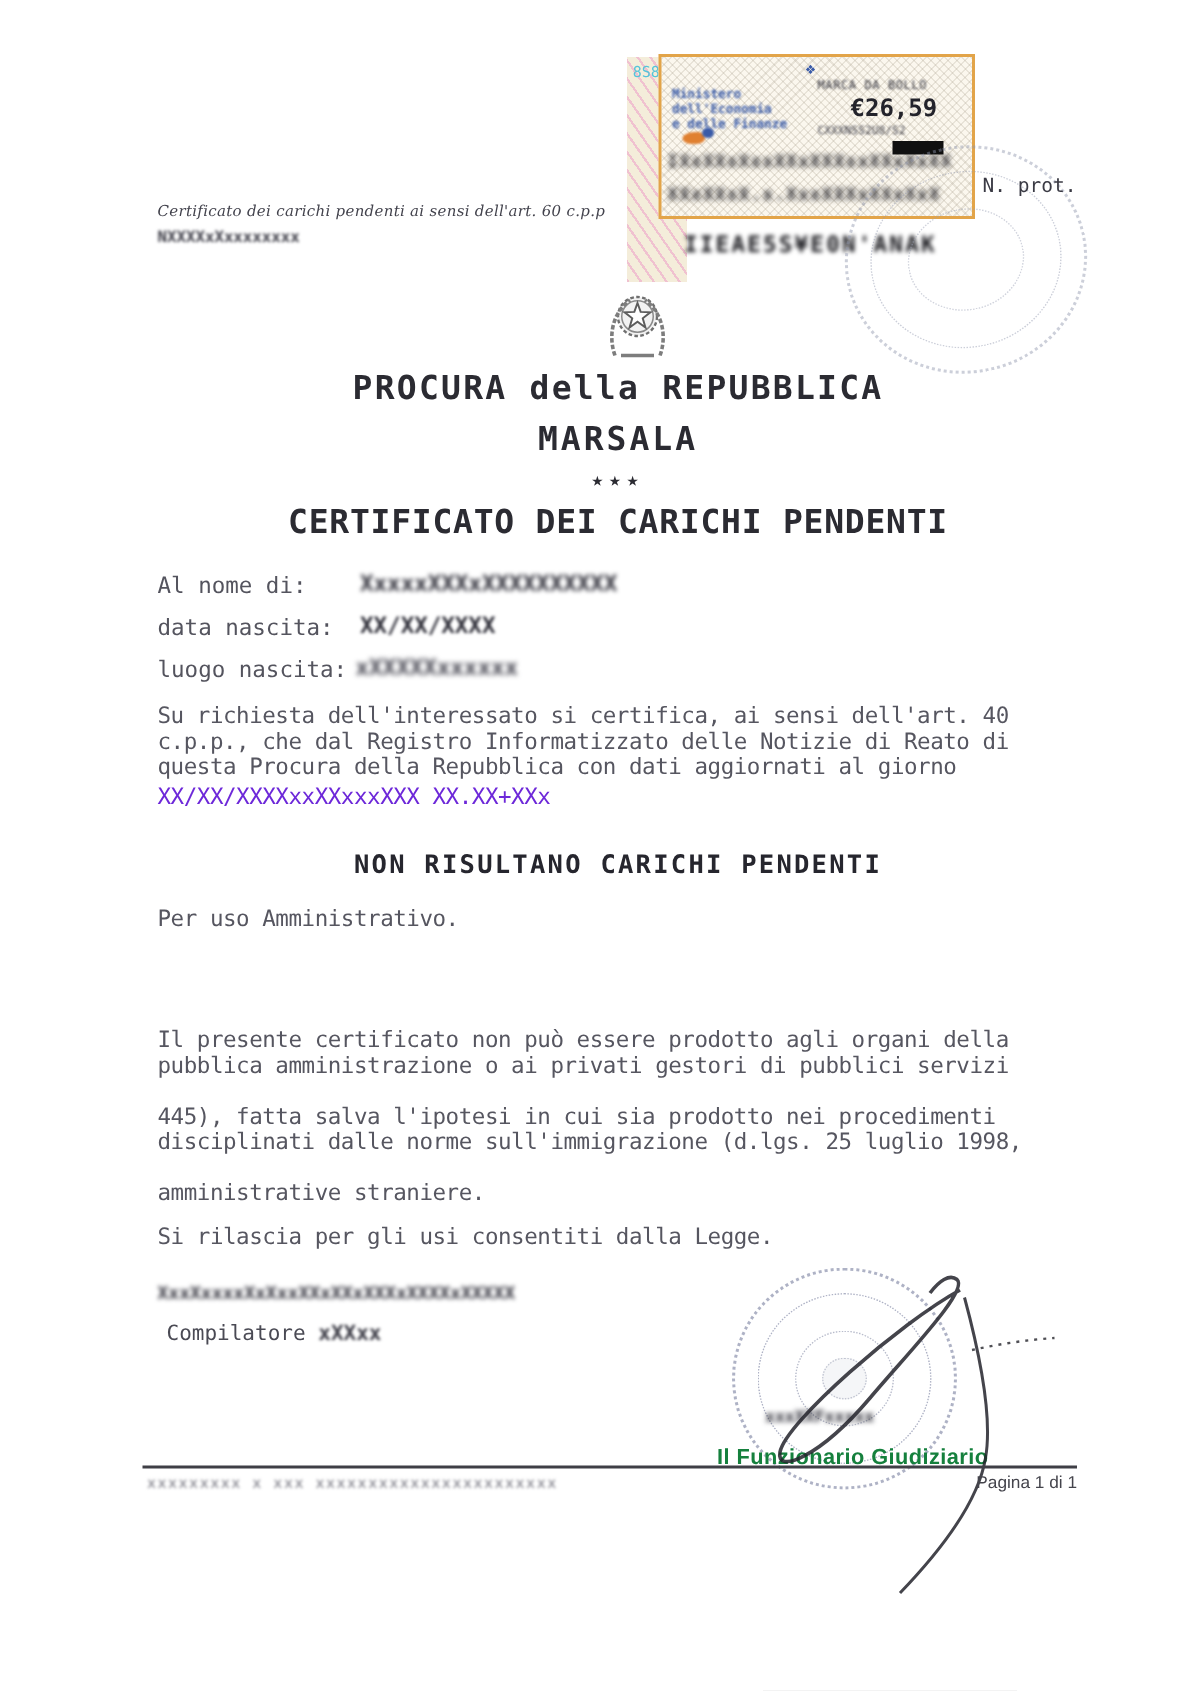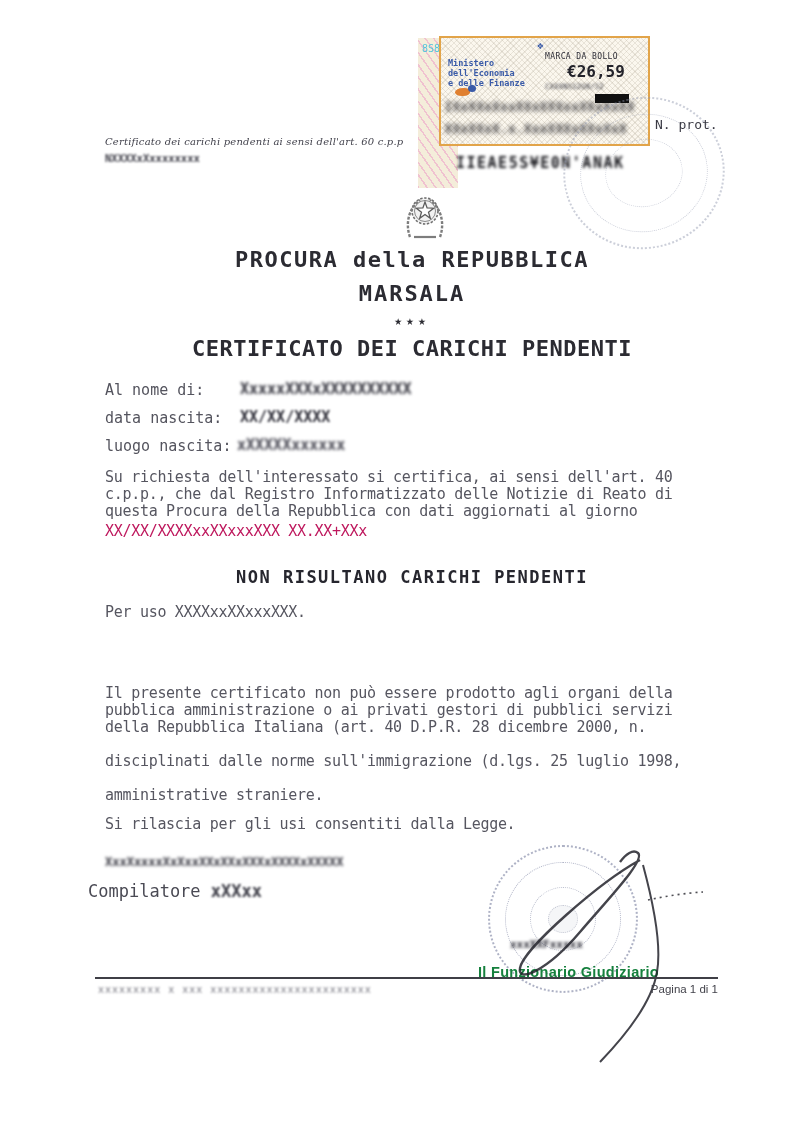--- a/index.html
+++ b/index.html
@@ -66,21 +66,21 @@
   .title3 { top:336px; font-size:22px; font-weight:bold; color:#2b2b32; letter-spacing:.5px; filter:blur(.3px);}
 
   .fld-label { left:105px; font-size:15px; color:#54545e; filter:blur(.35px); }
   .fld-value { left:240px; font-size:15px; font-weight:bold; color:#2e2e38; filter:blur(1.4px); }
 
   .body-line { left:105px; width:620px; font-size:15px; color:#565660; filter:blur(.35px);
                white-space:nowrap; letter-spacing:-.3px; }
   .result { top:567px; font-size:17px; font-weight:bold; color:#26262e; letter-spacing:1.5px; filter:blur(.25px);}
 
   .issue-line { left:105px; top:855px; font-size:12px; font-weight:bold; color:#33333d; filter:blur(1.5px); }
-  .compiler { left:88px; top:881px; font-size:17px; color:#4a4a54; filter:blur(.5px); }
+  .compiler { left:111px; top:881px; font-size:14px; color:#4a4a54; filter:blur(.5px); }
   .compiler b { filter:blur(1.1px); color:#3a3a44; }
 
   .sig-role { left:478px; top:964px; font-family:Liberation Sans, sans-serif; font-size:14.5px;
               font-weight:bold; color:#15803d; filter:blur(.45px); letter-spacing:.3px; }
   .sig-name { left:510px; top:938px; font-size:11px; font-weight:bold; color:#2c2c36; filter:blur(1.7px); }
 
   .footer-line { left:95px; top:977px; width:623px; border-top:2px solid #3f3f46; }
   .footer-ref { left:98px; top:984px; font-size:10px; color:#72727c; filter:blur(1.1px); letter-spacing:1px; }
   .page-label { left:600px; top:983px; width:118px; text-align:right; font-family:"Liberation Sans", sans-serif;
                 font-size:11.5px; color:#44444c; filter:blur(.25px); }
@@ -138,29 +138,29 @@
   <div class="abs fld-label" style="top:381px;">Al nome di:</div>
   <div class="abs fld-value" style="top:380px;">XxxxxXXXxXXXXXXXXXX</div>
   <div class="abs fld-label" style="top:409px;">data nascita:</div>
   <div class="abs fld-value" style="top:408px; filter:blur(1.2px);">XX/XX/XXXX</div>
   <div class="abs fld-label" style="top:437px;">luogo nascita:</div>
   <div class="abs fld-value" style="top:436px; left:237px; color:#44444f; filter:blur(1.6px);">xXXXXXxxxxxx</div>
 
   <div class="abs body-line" style="top:468px;">Su richiesta dell'interessato si certifica, ai sensi dell'art. 40</div>
   <div class="abs body-line" style="top:502px;">questa Procura della Repubblica con dati aggiornati al giorno</div>
   <div class="abs body-line" style="top:485px;">c.p.p., che dal Registro Informatizzato delle Notizie di Reato di</div>
-  <div class="abs body-line b13" style="top:522px; color:#be185d;">XX/XX/XXXXxxXXxxxXXX XX.XX+XXx</div>
+  <div class="abs body-line b13" style="top:522px; color:#6d28d9;">XX/XX/XXXXxxXXxxxXXX XX.XX+XXx</div>
 
   <div class="abs center result">NON RISULTANO CARICHI PENDENTI</div>
 
-  <div class="abs body-line" style="top:603px;">Per uso XXXXxxXXxxxXXX.</div>
+  <div class="abs body-line" style="top:603px;">Per uso Amministrativo.</div>
 
   <div class="abs body-line" style="top:684px;">Il presente certificato non può essere prodotto agli organi della</div>
   <div class="abs body-line" style="top:701px;">pubblica amministrazione o ai privati gestori di pubblici servizi</div>
-  <div class="abs body-line" style="top:718px;">della Repubblica Italiana (art. 40 D.P.R. 28 dicembre 2000, n.</div>
+  <div class="abs body-line" style="top:735px;">445), fatta salva l'ipotesi in cui sia prodotto nei procedimenti</div>
   <div class="abs body-line" style="top:752px;">disciplinati dalle norme sull'immigrazione (d.lgs. 25 luglio 1998,</div>
   <div class="abs body-line" style="top:815px;">Si rilascia per gli usi consentiti dalla Legge.</div>
 
   <div class="abs body-line" style="top:786px;">amministrative straniere.</div>
 
   <div class="abs issue-line">XxxXxxxxXxXxxXXxXXxXXXxXXXXxXXXXX</div>
   <div class="abs compiler">
     <span>Compilatore</span>
     <b>xXXxx</b>
   </div>

